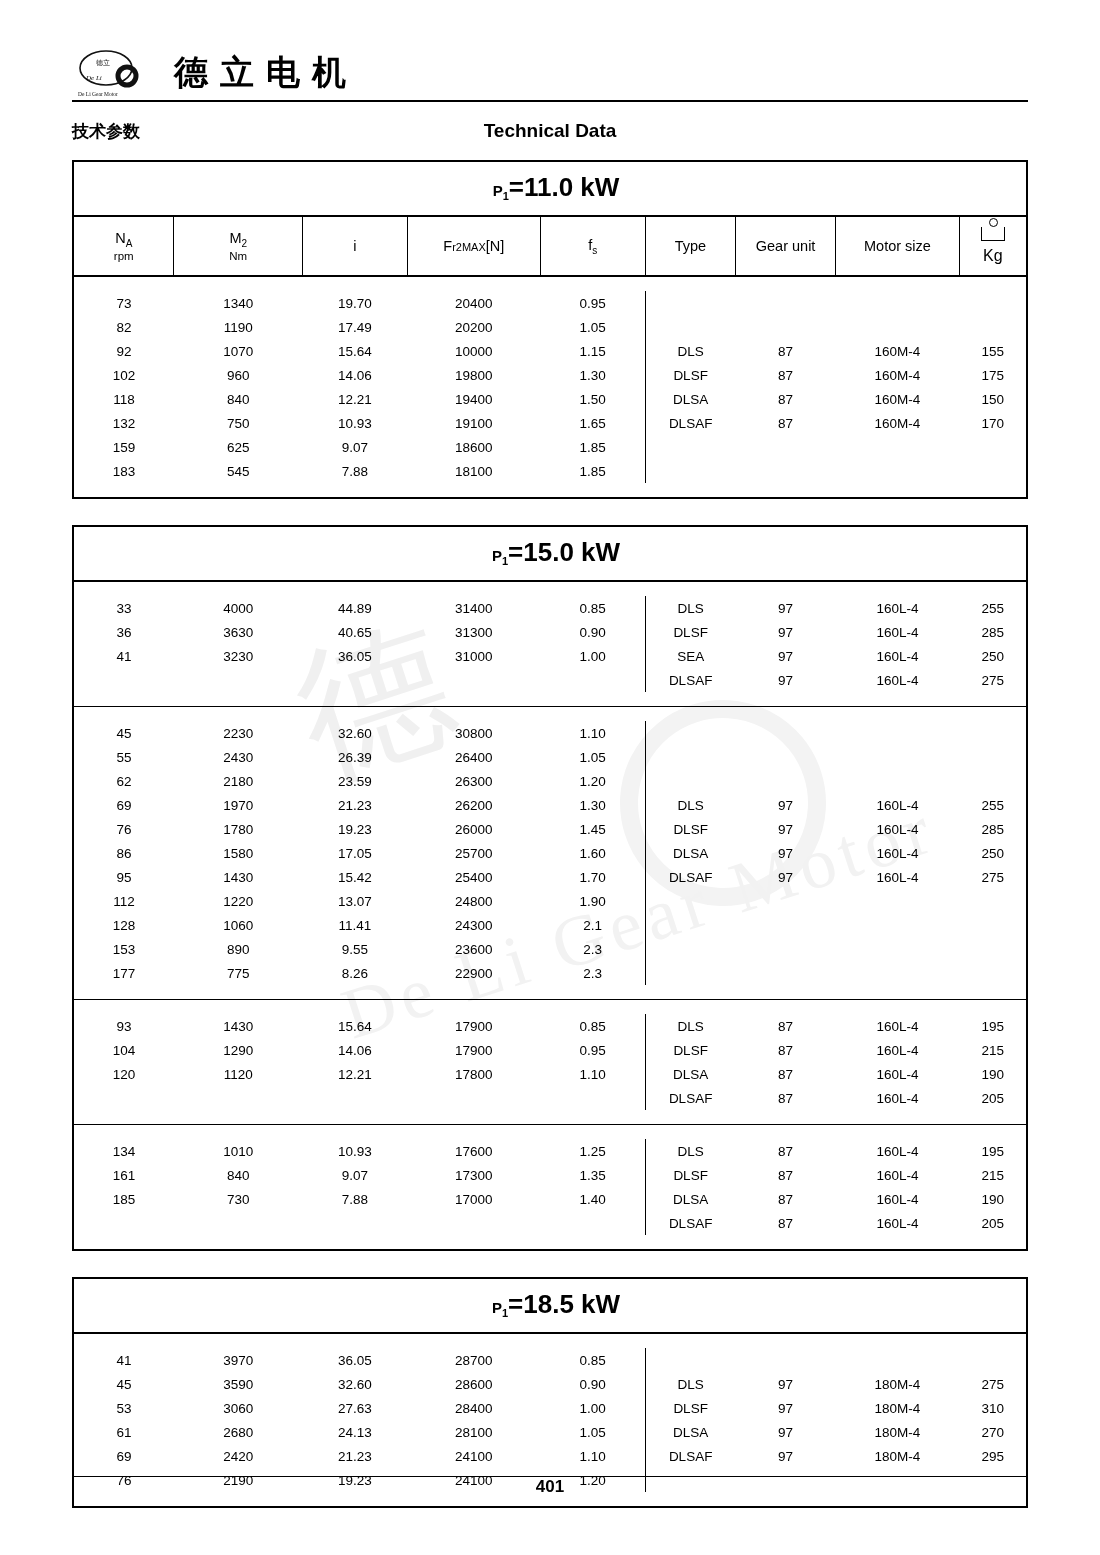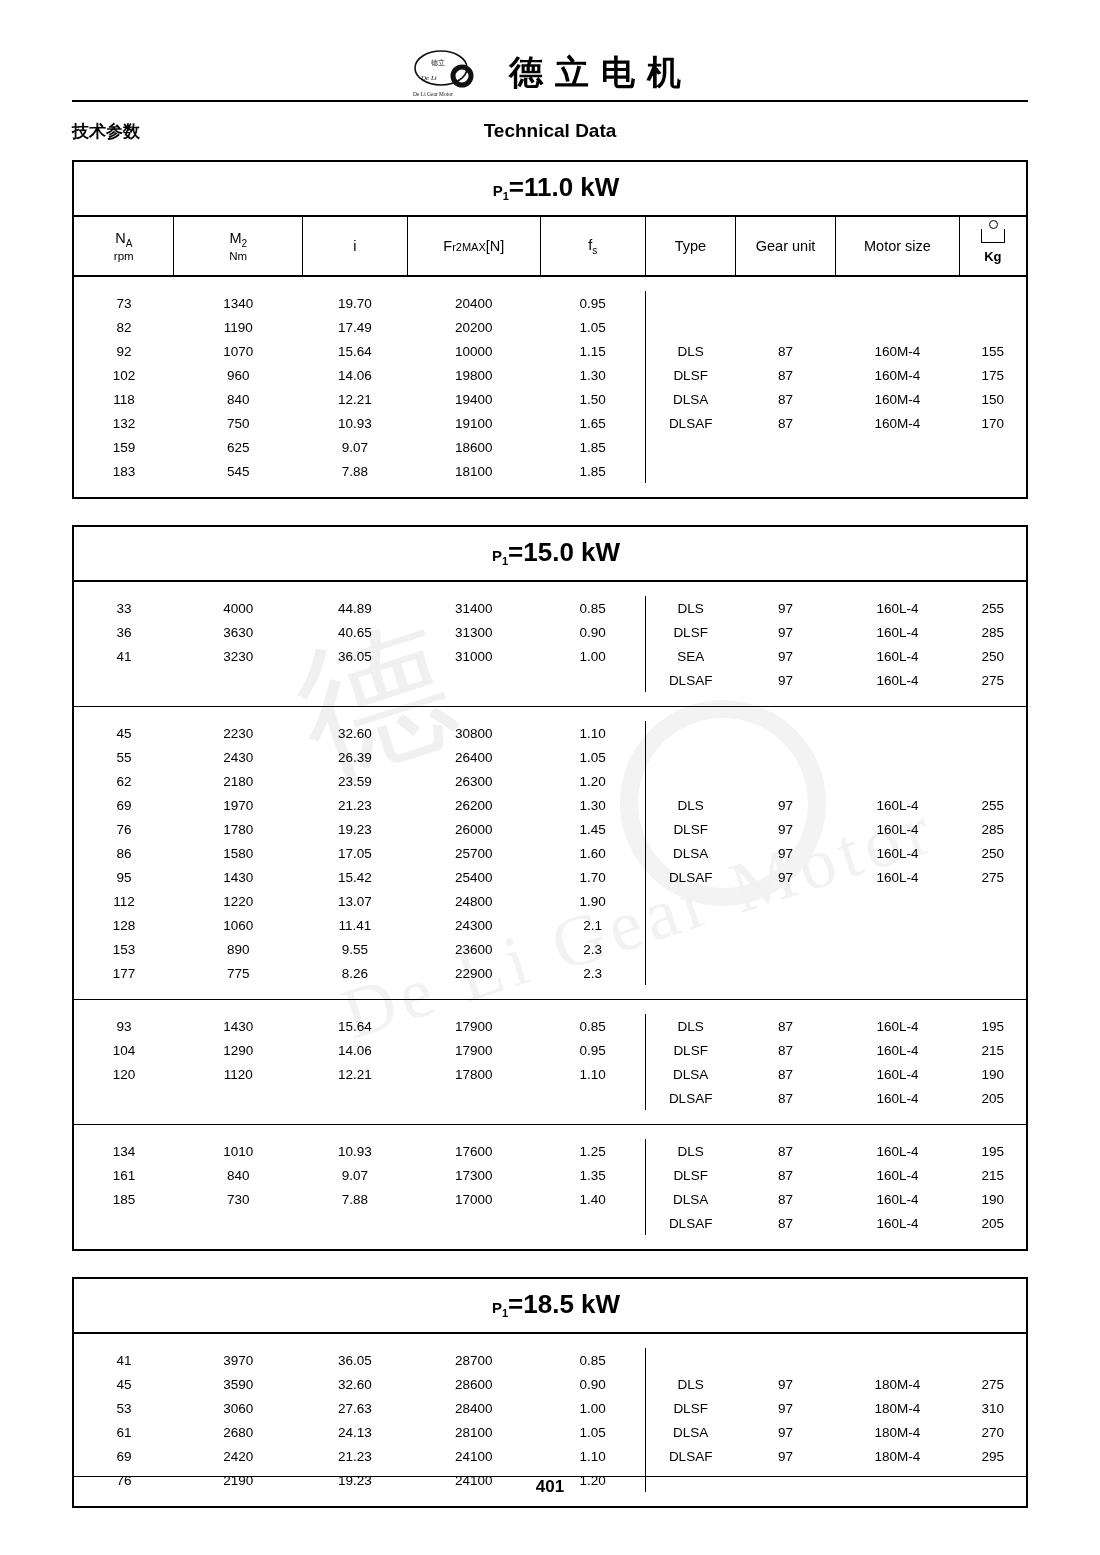--- a/index.html
+++ b/index.html
@@ -67,21 +67,21 @@
     transform: rotate(-18deg);
   }
 
   
   .header {
     position: relative;
     z-index: 2;
     height: 96px;
     display: flex;
     align-items: center;
-    justify-content: center;
+    justify-content: flex-start;
     padding-top: 50px;
     box-sizing: border-box;
   }
   .logo-wrap {
     display: flex;
     align-items: center;
     gap: 26px;
   }
   .logo-mark {
     width: 76px;
@@ -306,21 +306,21 @@
             F<span style="font-size:11px">r2MAX</span>[N]
           </td>
           <td class="vsep">
             f<sub style="font-size:10px">s</sub>
           </td>
           <td class="vsep">Type</td>
           <td class="vsep">Gear unit</td>
           <td class="vsep">Motor size</td>
           <td>
             <span class="kg-icon"></span>
-            <span class="head-sub" style="font-weight:bold;font-size:13px">Kg</span>
+            <span class="head-sub" style="font-weight:normal;font-size:16px">Kg</span>
           </td>
         </tr>
         <tr class="spacer-top">
               <td colspan="9"></td>
             </tr>
         </tbody>
           <tbody>
             <tr>
               <td class="body-cell">73</td>
               <td class="body-cell">1340</td>

